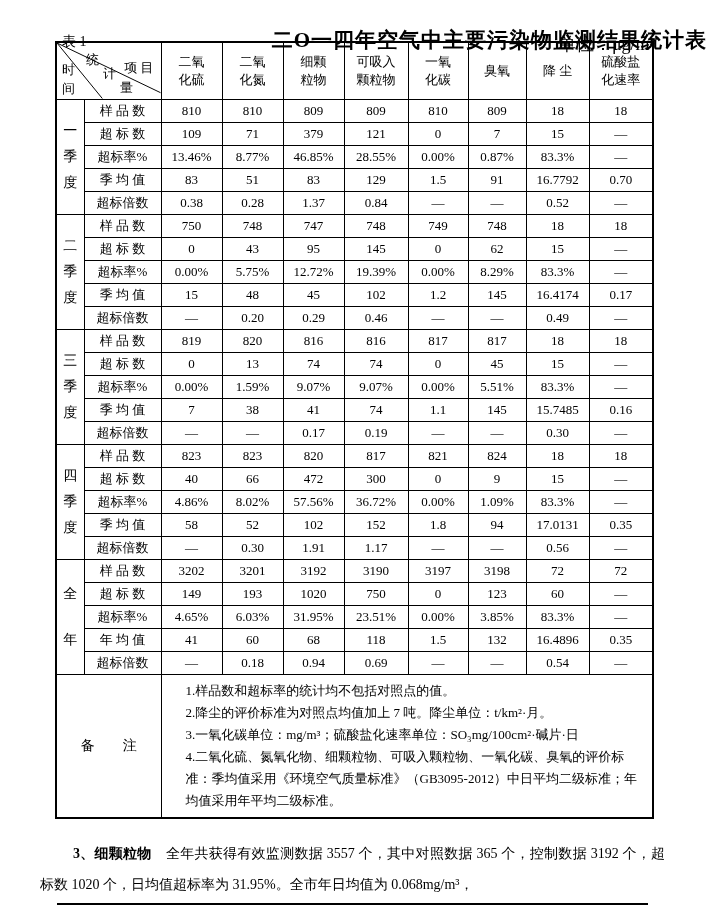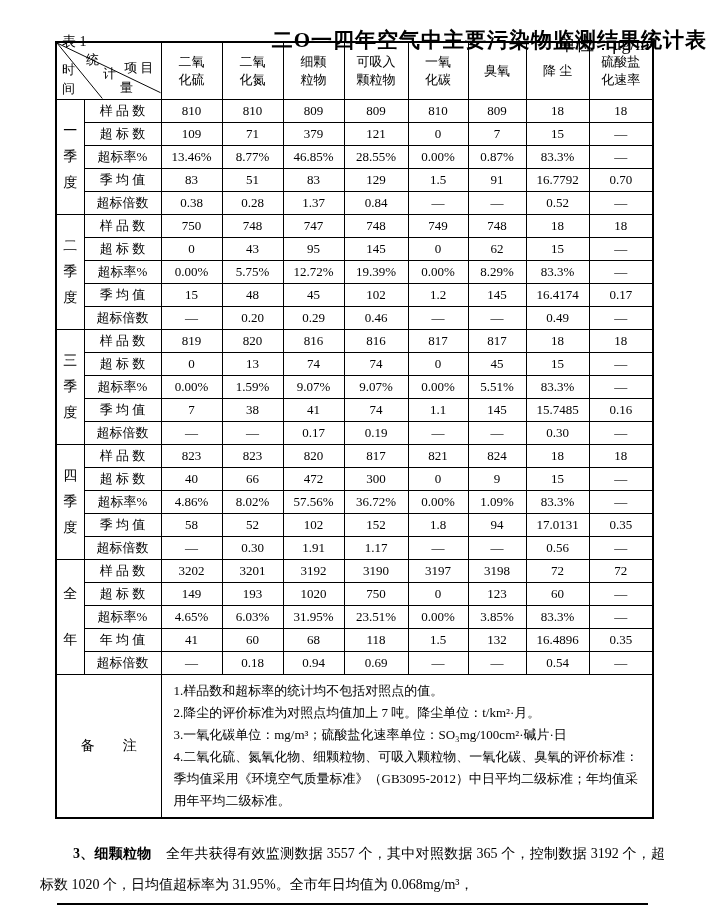--- a/index.html
+++ b/index.html
@@ -33,21 +33,21 @@
   th.corner svg line { stroke:#000; stroke-width:1; }
   th.corner span { position:absolute; font-size:13px; }
   .c-item { top:16px; right:7px; }
   .c-s1 { left:29px; top:8px; }
   .c-s2 { left:46px; top:22px; }
   .c-s3 { left:63px; top:36px; }
   .c-time { left:5px; top:17px; white-space:pre-line; line-height:19px; }
 
   
   td.note-label { font-size:14px; }
-  td.note-body { text-align:left; padding:5px 8px 5px 12px; }
+  td.note-body { text-align:left; padding:5px 8px 5px 24px; }
   .remark-line { font-size:13px; line-height:22px; text-align:left; }
 
   
   .body-para { margin:19px 42px 0 40px; font-size:14px; line-height:31px;
                text-align:justify; text-indent:33px; }
   .para-lead { font-weight:bold; }
 
   
   .footer-rule { position:absolute; left:57px; bottom:8px; width:591px;
                  border-top:2px solid #000; }

